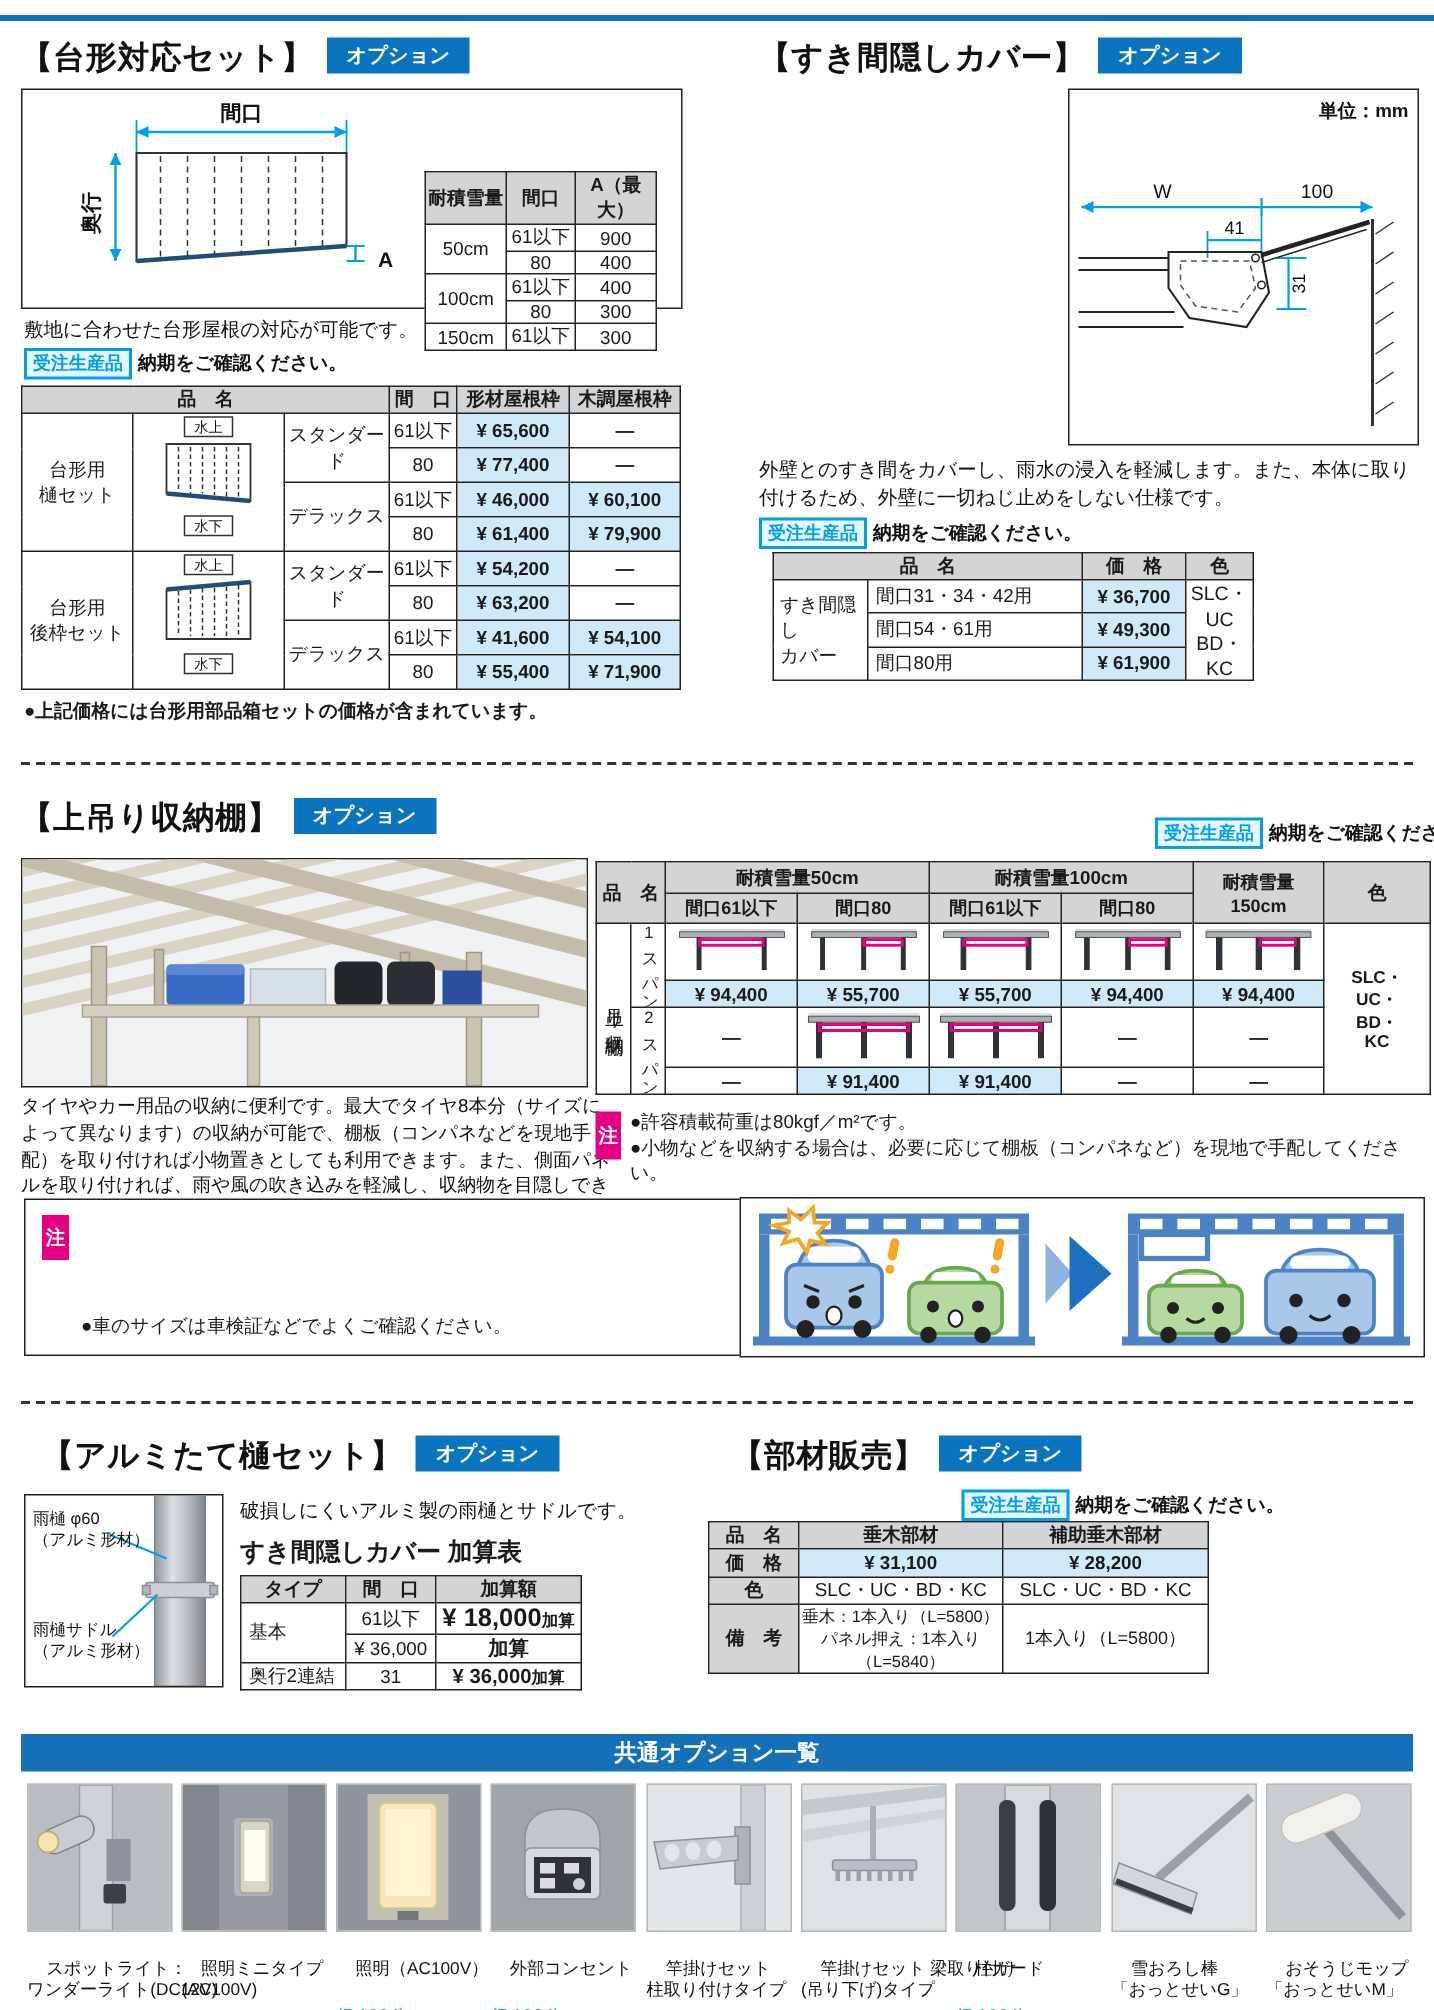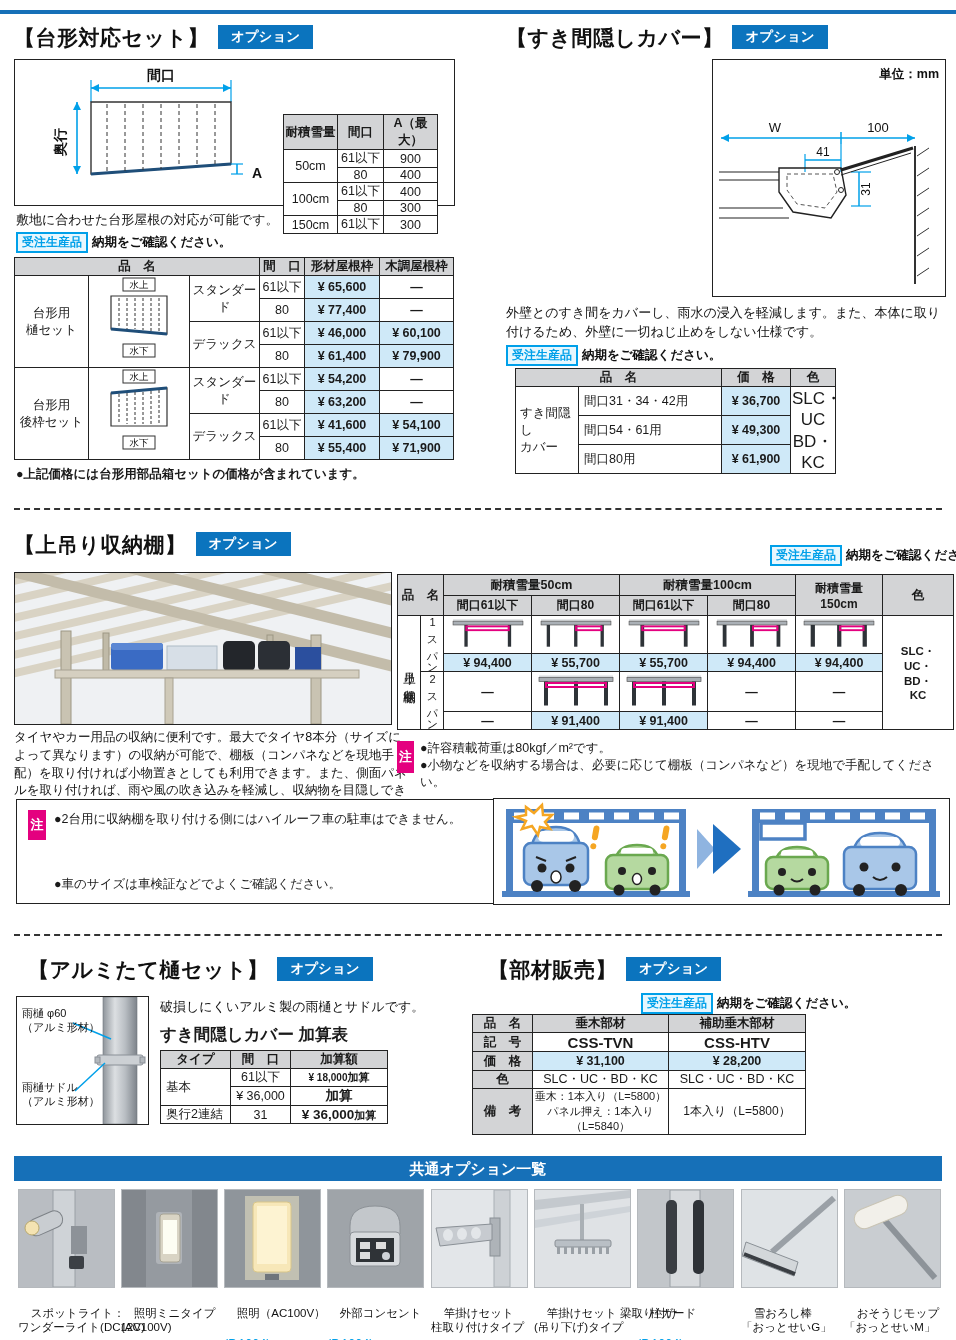--- a/index.html
+++ b/index.html
@@ -278,21 +278,21 @@
         <tr style="height:17px">
       <th colspan="2">品　名</th>
       <th>価　格</th>
       <th>色</th>
     </tr>
     <tr style="height:16px">
       <td rowspan="3" class="pre" style="text-align:left;padding-left:4px;">すき間隠し
 カバー</td>
       <td style="text-align:left;padding-left:5px;">間口31・34・42用</td>
       <td class="pricecell">¥ 36,700</td>
-      <td rowspan="3" class="pre" style="font-size:17px;">SLC・UC
+      <td rowspan="3" class="pre" style="font-size:13px;">SLC・UC
 BD・KC</td>
     </tr>
     <tr style="height:18px">
       <td style="text-align:left;padding-left:5px;">間口54・61用</td>
       <td class="pricecell">¥ 49,300</td>
     </tr>
     <tr style="height:18px">
       <td style="text-align:left;padding-left:5px;">間口80用</td>
       <td class="pricecell">¥ 61,900</td>
     </tr>
@@ -455,21 +455,20 @@
 
   <div class="notebadge" style="left:397px;top:741px;width:17px;height:32px;line-height:32px;">注</div>
   <div class="abs" style="left:420px;top:740px;width:534px;font-size:12.5px;line-height:1.35;">
     <div>●許容積載荷重は80kgf／m²です。</div>
     <div>●小物などを収納する場合は、必要に応じて棚板（コンパネなど）を現地で手配してください。</div>
   </div>
 
   <div class="box" style="left:16px;top:799px;width:480px;height:105px;">
     <div class="notebadge" style="left:11px;top:10px;width:18px;height:30px;line-height:30px;">注</div>
     <div class="abs" style="left:37px;top:11px;width:436px;font-size:12.5px;line-height:1.4;">
-      <div>●2台用に収納棚を取り付ける側にはハイルーフ車の駐車はできません。</div>
     </div>
     <div class="abs" style="left:37px;top:76px;font-size:12.5px;">●車のサイズは車検証などでよくご確認ください。</div>
   </div>
 
   <div class="box" style="left:493px;top:798px;width:457px;height:107px;">
     <svg width="455" height="105" viewBox="0 0 455 105">
       <g transform="translate(12,4)">
         <rect x="0" y="6" width="180" height="14" fill="#4d82c4"></rect>
         <rect x="8" y="9.5" width="15" height="7" fill="#fff"></rect>
           <rect x="33" y="9.5" width="15" height="7" fill="#fff"></rect>
@@ -594,21 +593,21 @@
       </colgroup>
     <tbody>
         <tr style="height:18px">
       <th>タイプ</th>
       <th>間　口</th>
       <th>加算額</th>
     </tr>
     <tr style="height:18px">
       <td rowspan="2" style="text-align:left;padding-left:5px;">基本</td>
       <td>61以下</td>
-      <td><b style="font-size:10px;">¥ 18,000</b><span style="font-size:11px;font-weight:bold;">加算</span></td>
+      <td><b style="font-size:17px;">¥ 18,000</b><span style="font-size:11px;font-weight:bold;">加算</span></td>
     </tr>
     <tr style="height:18px">
       <td>¥ 36,000</td>
       <td><b style="font-size:13.5px;">加算</b><span style="font-size:11px;font-weight:bold;"></span></td>
     </tr>
     <tr style="height:18px">
       <td style="text-align:left;padding-left:5px;">奥行2連結</td>
       <td>31</td>
       <td><b style="font-size:13.5px;">¥ 36,000</b><span style="font-size:11px;font-weight:bold;">加算</span></td>
     </tr>
@@ -627,25 +626,20 @@
     <colgroup>
         <col style="width:60px">
         <col style="width:136px">
         <col style="width:137px">
       </colgroup>
     <tbody>
         <tr style="height:17px">
       <th>品　名</th>
       <th>垂木部材</th>
       <th>補助垂木部材</th>
-    </tr>
-    <tr style="height:19px">
-      <th>記　号</th>
-      <td style="font-weight:bold;font-size:15px;">CSS-TVN</td>
-      <td style="font-weight:bold;font-size:15px;">CSS-HTV</td>
     </tr>
     <tr style="height:19px">
       <th>価　格</th>
       <td class="pricecell">¥ 31,100</td>
       <td class="pricecell">¥ 28,200</td>
     </tr>
     <tr style="height:17px">
       <th>色</th>
       <td>SLC・UC・BD・KC</td>
       <td>SLC・UC・BD・KC</td>

